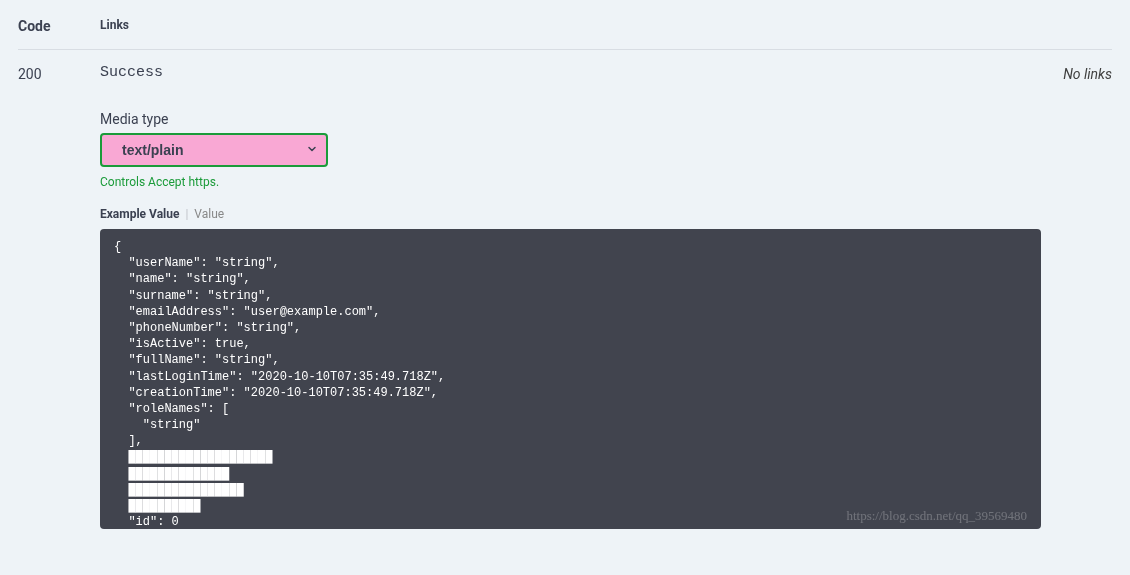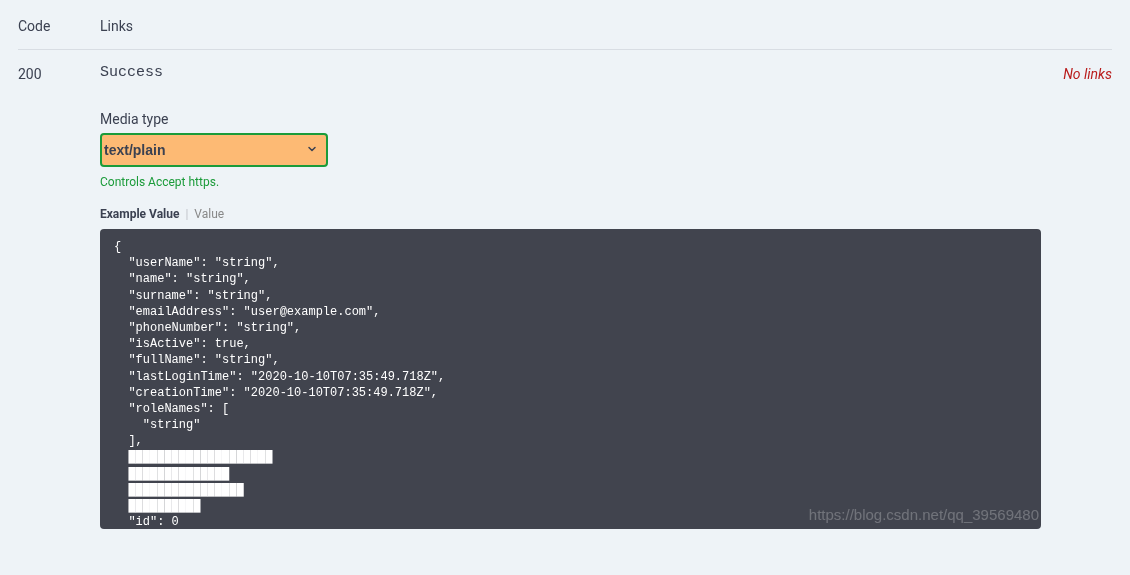--- a/index.html
+++ b/index.html
@@ -19,79 +19,79 @@
     .container {
       padding: 0 18px;
     }
     .header-row {
       display: flex;
       padding: 18px 0 15px 0;
       border-bottom: 1px solid #d8dde3;
     }
     .col-code {
       width: 82px;
-      font-weight: 400;
+      font-weight: 700;
       color: #3b4151;
       font-size: 14px;
     }
     .col-desc-header {
       flex: 1;
       font-weight: 700;
       color: #3b4151;
       font-size: 14px;
     }
     .col-links {
-      font-weight: 400;
-      color: #3b4151;
-      font-size: 14px;
+      font-weight: 700;
+      color: #3b4151;
+      font-size: 12px;
     }
     .body-row {
       display: flex;
       padding-top: 14px;
     }
     .code-value {
       width: 82px;
       color: #3b4151;
       font-size: 14px;
       padding-top: 2px;
     }
     .desc-area {
       flex: 1;
       padding-right: 20px;
     }
     .links-value {
       font-style: italic;
-      color: #b91c1c;
+      color: #404040;
       font-size: 14px;
       padding-top: 2px;
     }
     .success-text {
       font-size: 15px;
       color: #3b4151;
       margin-bottom: 30px;
       font-family: Liberation Mono, monospace;
     }
     .media-label {
       font-size: 14px;
       color: #3b4151;
       margin-bottom: 6px;
     }
     .select-wrap {
       position: relative;
       display: inline-block;
     }
     .media-select {
       width: 228px;
-      padding: 7px 2px;
+      padding: 7px 20px;
       font-size: 14px;
       font-weight: 700;
       color: #3b4151;
       border: 2px solid #1b9b3a;
       border-radius: 4px;
-      background: #fdba74;
+      background: #f9a8d4;
       appearance: none;
       -webkit-appearance: none;
       -moz-appearance: none;
       cursor: pointer;
     }
     .chevron {
       position: absolute;
       right: 10px;
       top: 50%;
       transform: translateY(-50%);
@@ -129,25 +129,25 @@
       font-size: 12px;
       line-height: 1.35;
       white-space: pre;
       width: 941px;
       height: 300px;
       overflow: hidden;
       position: relative;
     }
     .watermark {
       position: absolute;
-      right: 2px;
+      right: 14px;
       bottom: 4px;
       color: rgba(255,255,255,0.25);
-      font-size: 15px;
-      font-family: Liberation Sans, sans-serif;
+      font-size: 13px;
+      font-family: Liberation Serif, serif;
     }
   </style>
 </head>
 <body>
 
 <div class="container">
   <div class="header-row">
     <div class="col-code">Code</div>
     <div class="col-links">Links</div>
   </div>

